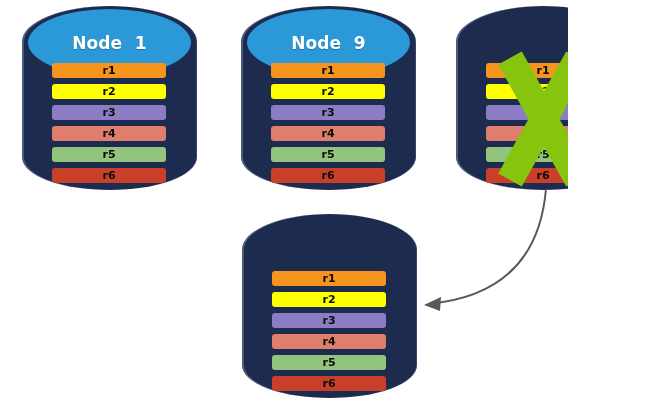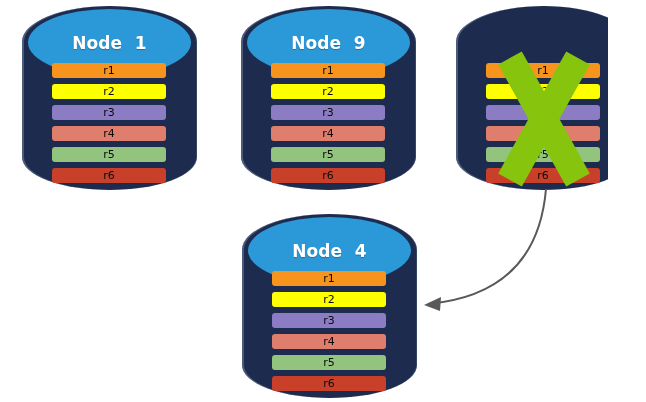--- a/index.html
+++ b/index.html
@@ -1,19 +1,18 @@
 <!DOCTYPE html>
 <html><head>
 <meta charset="utf-8">
 <style>
   html,body{margin:0;padding:0;background:#ffffff;}
   #canvas{
     position:relative;width:568px;height:402px;background:#ffffff;overflow:hidden;
     font-family:"DejaVu Sans","Liberation Sans",sans-serif;
-    padding-left:40px;
   }
   .cylinder{position:absolute;width:175px;height:184px;}
   .cyl-body{
     position:absolute;left:0;top:0;width:175px;height:184px;
     background:var(--cyl-body,#1D2B4E);
     border-radius:88px 88px 88px 88px / 36px 36px 33px 33px;
     box-shadow:inset 2px 0 0 rgba(130,150,180,.45), inset -1px 0 0 rgba(130,150,180,.25);
   }
   .cyl-top{
     position:absolute;left:6px;top:3px;width:163px;height:67px;
@@ -21,21 +20,21 @@
     border-radius:50%;
     display:flex;align-items:center;justify-content:center;
   }
   .cyl-title{
     color:#ffffff;font-size:17px;font-weight:bold;word-spacing:7px;
     text-shadow:0 1px 1px rgba(0,0,0,.25);
   }
   .rows{position:absolute;left:30px;top:57px;width:114px;}
   .row-bar{
     height:15px;margin-bottom:6px;border-radius:3px;
-    font-size:11px;font-weight:normal;color:#0a0a0a;
+    font-size:11px;font-weight:bold;color:#0a0a0a;
     text-align:center;line-height:15px;
   }
   .overlay{position:absolute;pointer-events:none;}
 </style>
 </head>
 <body>
 
 <div id="canvas" style="--cyl-body: #1D2B4E; --cyl-top: #2B99D8;">
 
   <div class="cylinder" style="left:22px;top:6px;">
@@ -75,23 +74,20 @@
         <div class="row-bar" style="background: rgb(254, 255, 0);">r2</div>
         <div class="row-bar" style="background: rgb(139, 124, 195);">r3</div>
         <div class="row-bar" style="background: rgb(223, 126, 108);">r4</div>
         <div class="row-bar" style="background: rgb(146, 196, 126);">r5</div>
         <div class="row-bar" style="background: rgb(200, 64, 42);">r6</div>
       </div>
   </div>
 
   <div class="cylinder" style="left:242px;top:214px;">
     <div class="cyl-body"></div>
-    <div class="cyl-top">
-      <span class="cyl-title">Node 4</span>
-    </div>
     <div class="rows">
         <div class="row-bar" style="background: rgb(247, 148, 30);">r1</div>
         <div class="row-bar" style="background: rgb(254, 255, 0);">r2</div>
         <div class="row-bar" style="background: rgb(139, 124, 195);">r3</div>
         <div class="row-bar" style="background: rgb(223, 126, 108);">r4</div>
         <div class="row-bar" style="background: rgb(146, 196, 126);">r5</div>
         <div class="row-bar" style="background: rgb(200, 64, 42);">r6</div>
       </div>
   </div>
 

